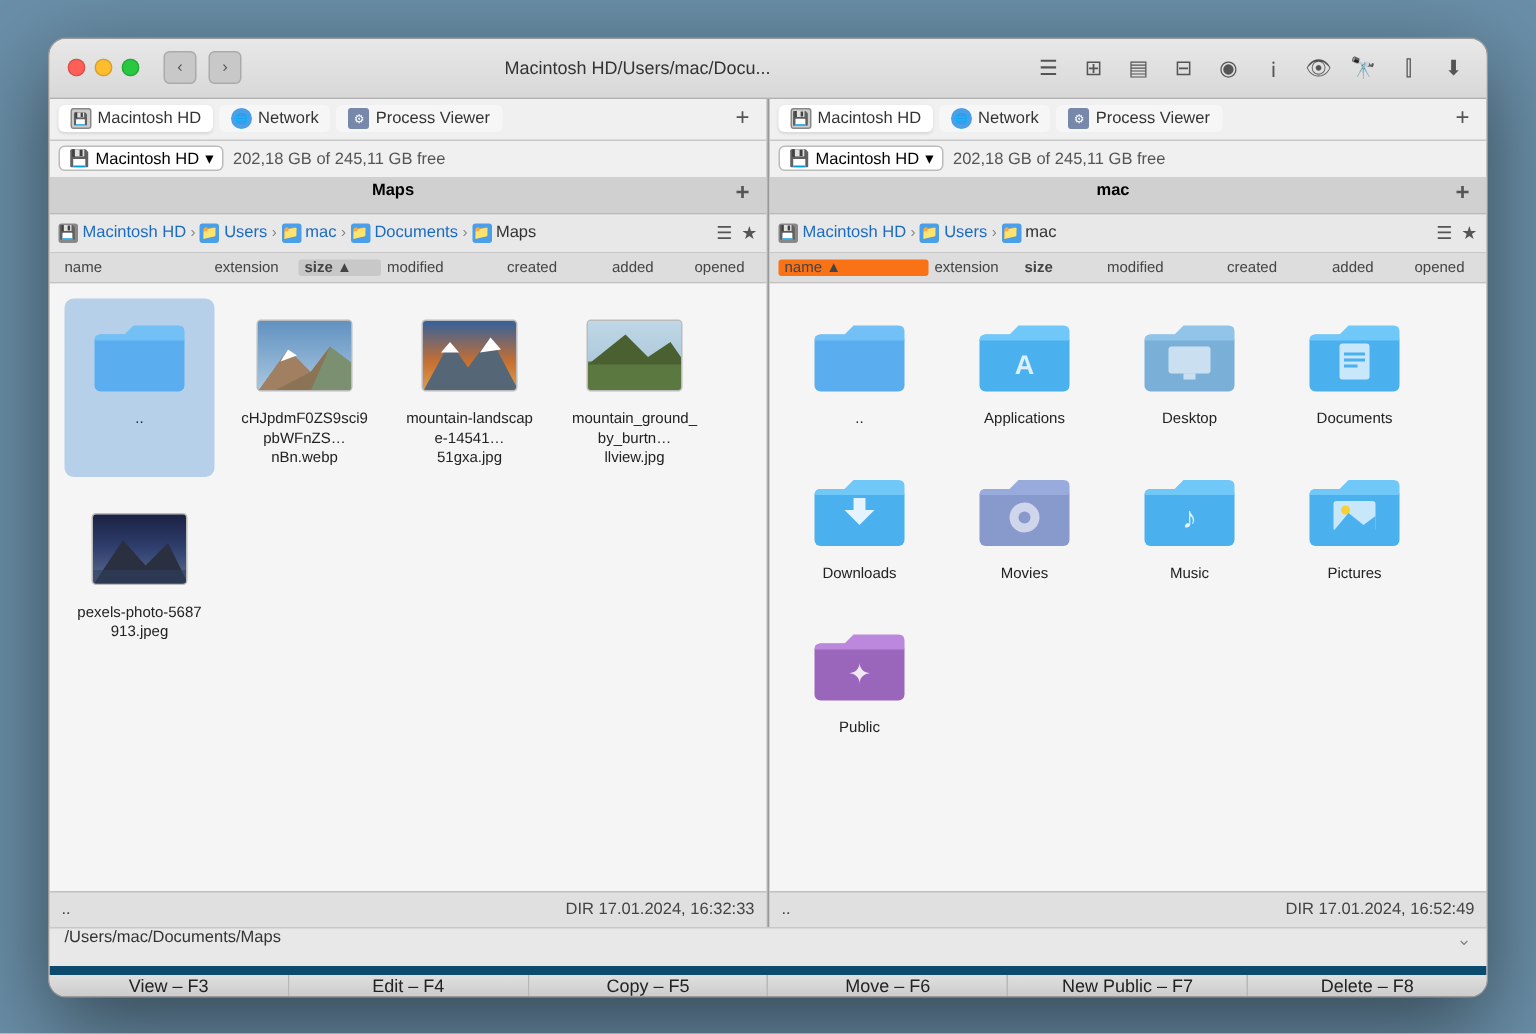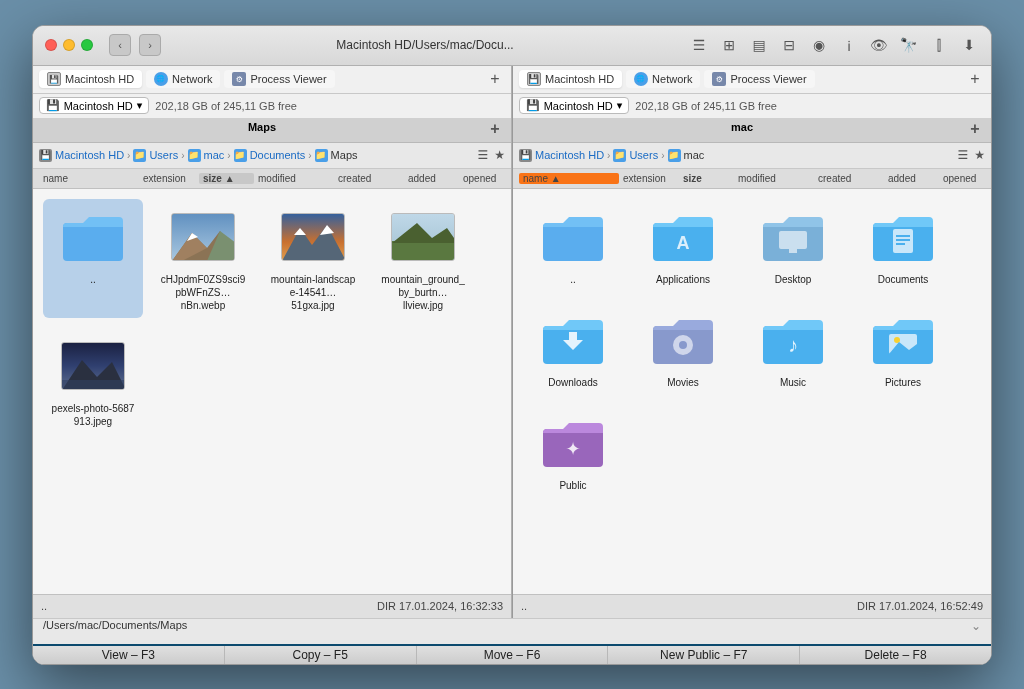--- a/index.html
+++ b/index.html
@@ -256,21 +256,21 @@
       color: #333;
       flex-shrink: 0;
     }
     .path-bar-text { flex: 1; }
     .path-chevron { color: #888; font-size: 12px; }
     
     .bottom-buttons {
       display: flex;
       height: 20px;
       background: #d8d8d8;
-      border-top: 2px solid #0c4a6e;
+      border-top: 6px solid #0c4a6e;
       flex-shrink: 0;
     }
     .bottom-btn {
       flex: 1;
       display: flex;
       align-items: center;
       justify-content: center;
       font-size: 12px;
       font-weight: 500;
       color: #222;
@@ -727,18 +727,19 @@
     </div>
   </div>
 
   <div class="path-bar">
     <span class="path-bar-text">/Users/mac/Documents/Maps</span>
     <span class="path-chevron">⌄</span>
   </div>
 
   <div class="bottom-buttons">
     <div class="bottom-btn">View – F3</div>
+    <div class="bottom-btn">Edit – F4</div>
     <div class="bottom-btn">Copy – F5</div>
     <div class="bottom-btn">Move – F6</div>
     <div class="bottom-btn">New Public – F7</div>
     <div class="bottom-btn">Delete – F8</div>
   </div>
 </div>
 
 </body></html>

